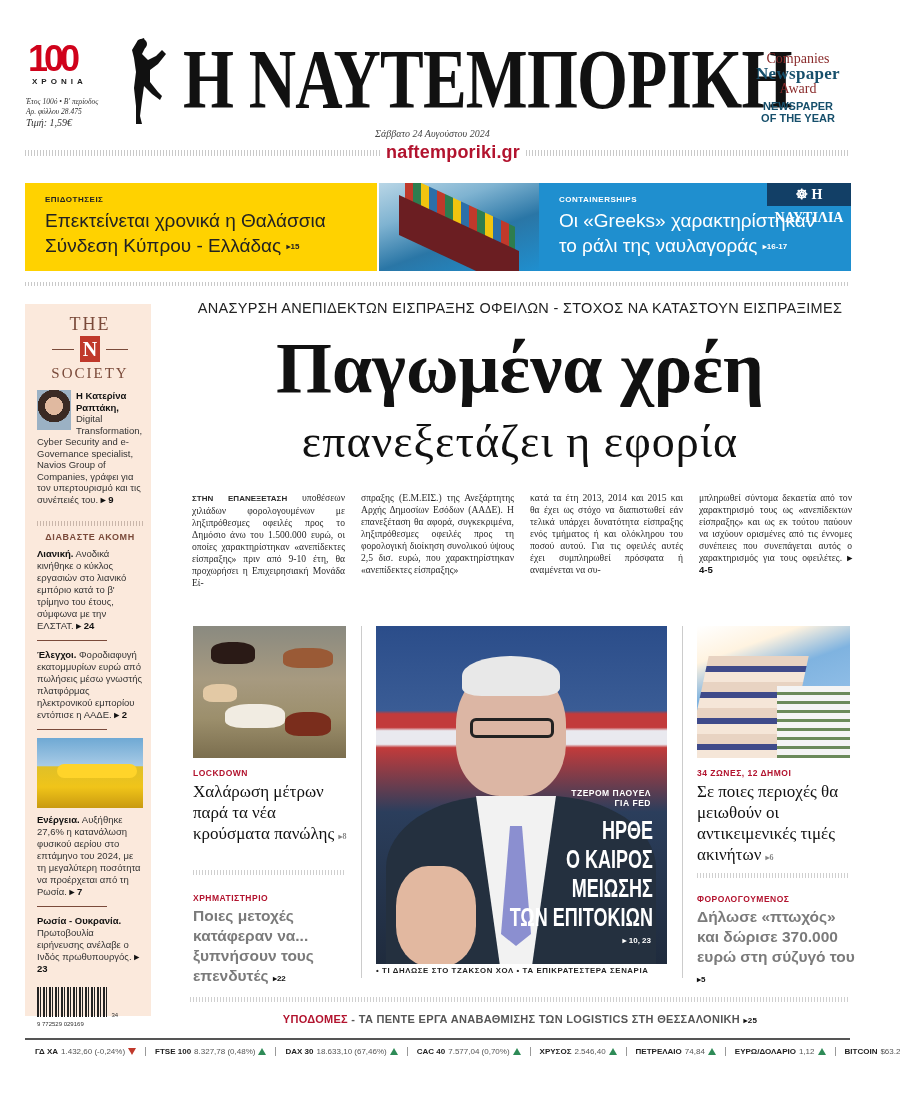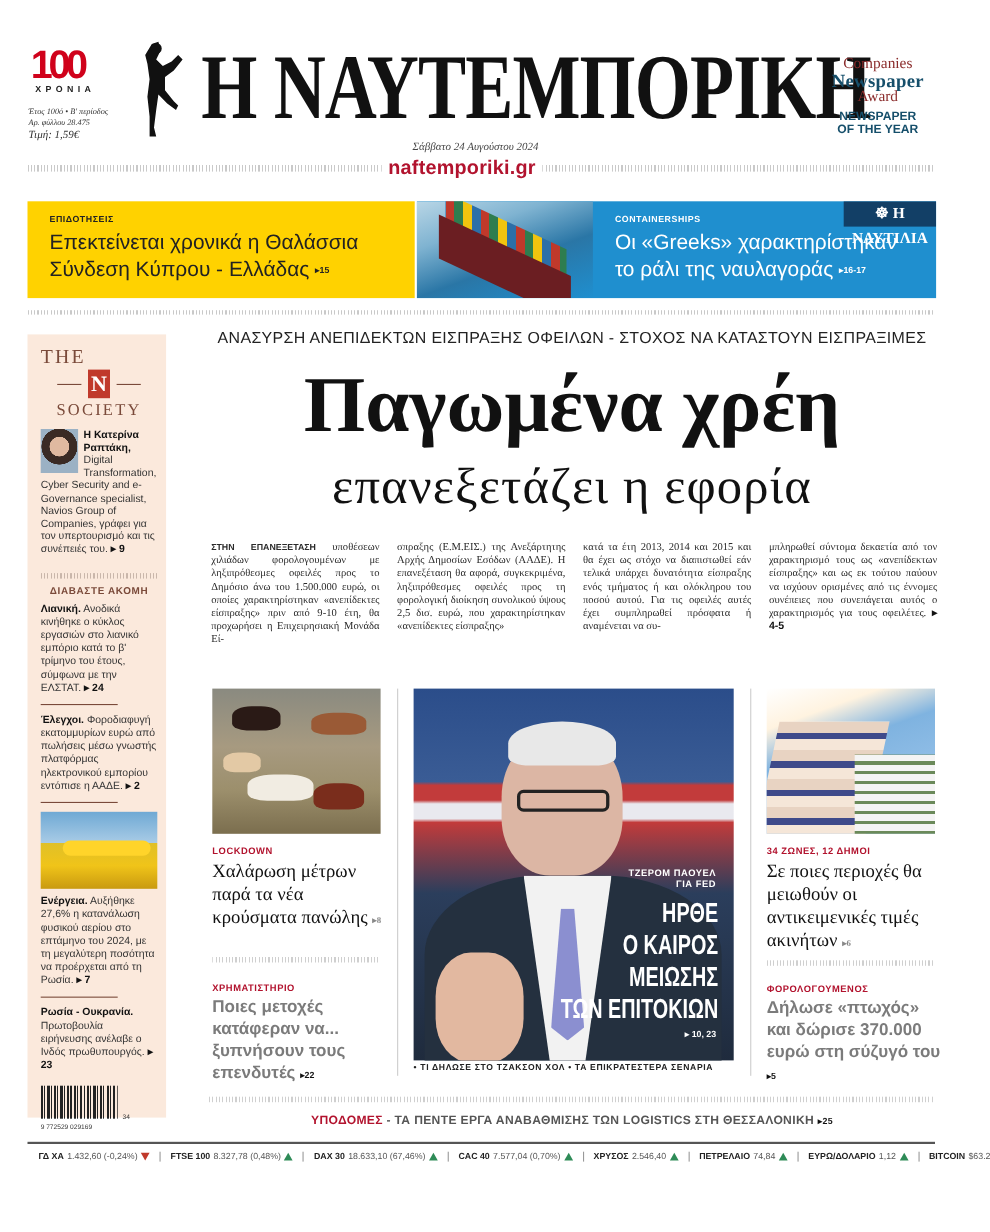--- a/index.html
+++ b/index.html
@@ -9,21 +9,21 @@
   
   .centenary { left: 28px; top: 42px; width: 80px; }
   .centenary .big { font-family: "Liberation Sans", sans-serif; font-weight: 900; font-size: 36px; color: #d0021b; letter-spacing: -4px; line-height: 34px; }
   .centenary .sub { font-size: 8px; font-weight: 700; letter-spacing: 4px; color: #222; margin-top: 1px; padding-left: 4px; }
   .issue-info { left: 26px; top: 97px; font-family: "Liberation Serif", serif; font-style: italic; font-size: 7.5px; line-height: 10px; color: #333; }
   .issue-info .price { font-size: 10px; line-height: 12px; }
   .hermes { left: 124px; top: 36px; width: 44px; height: 90px; }
   .title { left: 183px; top: 34px; width: 540px; height: 92px; font-family: "Liberation Serif", serif; font-weight: 700; font-size: 84px; line-height: 92px; letter-spacing: -1px; color: #111; transform: scaleX(0.78); transform-origin: left top; white-space: nowrap; }
   .date { left: 375px; top: 128px; font-family: Liberation Serif, serif; font-style: italic; font-size: 10px; color: #444; }
   .rule-dots { height: 6px; background: repeating-linear-gradient(90deg, #c9c9c9 0 1px, transparent 1px 3px); }
-  .site { left: 347px; top: 142px; font-size: 18px; font-weight: 700; color: #b2132e; letter-spacing: 0.2px; background: #fff; padding: 0 6px; }
+  .site { left: 380px; top: 142px; font-size: 18px; font-weight: 700; color: #b2132e; letter-spacing: 0.2px; background: #fff; padding: 0 6px; }
   .award { left: 738px; top: 52px; width: 120px; text-align: center; }
   .award .eu { font-family: "Liberation Serif", serif; font-size: 14px; color: #8a2b2b; line-height: 14px; }
   .award .np { font-family: "Liberation Serif", serif; font-weight: 700; font-size: 17px; color: #164f6b; line-height: 16px; letter-spacing: 0.3px; }
   .award .aw { font-family: "Liberation Serif", serif; font-size: 14px; color: #8a2b2b; line-height: 14px; }
   .award .noy { font-size: 11px; font-weight: 700; color: #164f6b; line-height: 12px; margin-top: 4px; }
 
   
   .banner-yellow { left: 25px; top: 183px; width: 352px; height: 88px; background: #ffd200; padding: 12px 0 0 20px; }
   .kicker-dark { font-size: 8px; font-weight: 900; letter-spacing: 0.5px; color: #222; }
   .banner-yellow .hl { font-size: 19px; line-height: 25px; color: #222; margin-top: 4px; }
@@ -32,21 +32,21 @@
   .ship { left: 0; top: 0; width: 160px; height: 88px; background: linear-gradient(160deg, #b9d6e6 0%, #7fb3d1 30%, #2a76a6 60%, #1f8fcf 100%); }
   .ship .hull { position: absolute; left: 20px; top: 40px; width: 120px; height: 40px; background: #6b1e22; transform: skewY(25deg); }
   .ship .boxes { position: absolute; left: 26px; top: 18px; width: 110px; height: 30px; background: repeating-linear-gradient(90deg, #c0392b 0 8px, #2e7d4f 8px 16px, #f1c40f 16px 24px, #2c6fa8 24px 32px); transform: skewY(25deg); }
   .banner-blue .txt { position: absolute; left: 180px; top: 12px; color: #fff; }
   .banner-blue .kicker-w { font-size: 8px; font-weight: 900; letter-spacing: 0.5px; color: #fff; }
   .banner-blue .hl { font-size: 19px; line-height: 25px; margin-top: 4px; }
   .naftilia { position: absolute; right: 0; top: 0; width: 84px; height: 23px; background: #123f66; color: #fff; font-family: "Liberation Serif", serif; font-weight: 700; font-size: 14px; line-height: 23px; text-align: center; }
 
   
   .sidebar { left: 25px; top: 304px; width: 126px; height: 712px; background: #fbe9dc; padding: 10px 8px 0 12px; }
-  .the { font-family: "Liberation Serif", serif; font-size: 18px; color: #7a4a3a; letter-spacing: 2px; line-height: 20px; }
+  .the { font-family: "Liberation Serif", serif; font-size: 18px; color: #7a4a3a; text-align: center; letter-spacing: 2px; line-height: 20px; }
   .n-row { display: flex; align-items: center; justify-content: center; gap: 6px; margin: 2px 0; }
   .n-row .ln { width: 22px; height: 1px; background: #7a4a3a; }
   .n-box { width: 20px; height: 26px; background: #c0392b; color: #fff; font-family: "Liberation Serif", serif; font-weight: 700; font-size: 20px; line-height: 26px; text-align: center; }
   .society { font-family: "Liberation Serif", serif; font-size: 15px; color: #7a4a3a; text-align: center; letter-spacing: 2px; line-height: 18px; }
   .author { margin-top: 8px; font-size: 9.5px; line-height: 11.5px; color: #333; }
   .avatar { float: left; width: 34px; height: 40px; margin: 0 5px 2px 0; background: radial-gradient(circle at 50% 40%, #e0b9a0 0 30%, #3a2a24 31% 55%, #9bb1c4 56%); }
   .author b { color: #111; }
   .section-dots { height: 5px; margin: 16px 0 6px; background: repeating-linear-gradient(90deg, #c9b6aa 0 1px, transparent 1px 3px); }
   .readmore { font-size: 9px; font-weight: 900; color: #7a4a3a; letter-spacing: 0.6px; text-align: center; margin-bottom: 6px; }
   .side-item { font-size: 9.5px; line-height: 12px; color: #333; }

